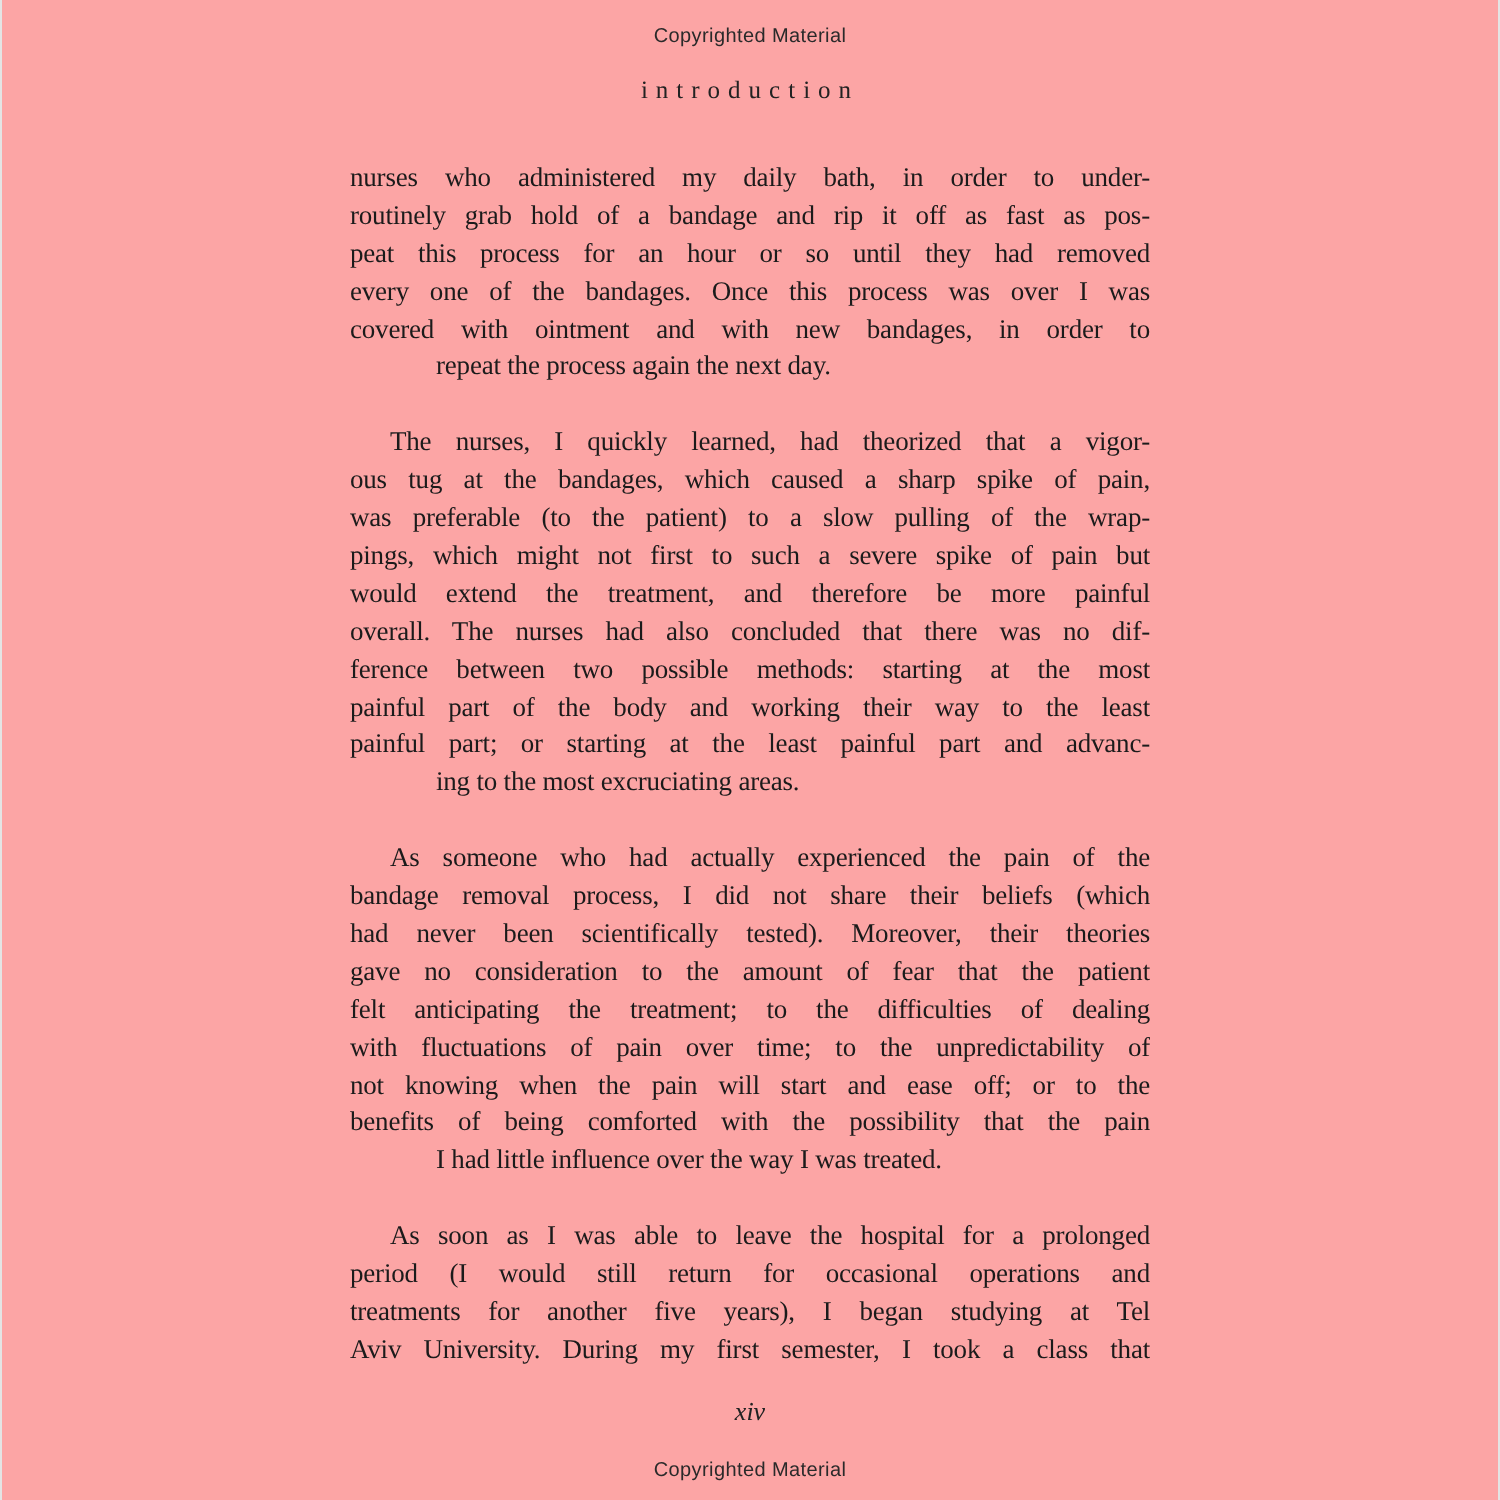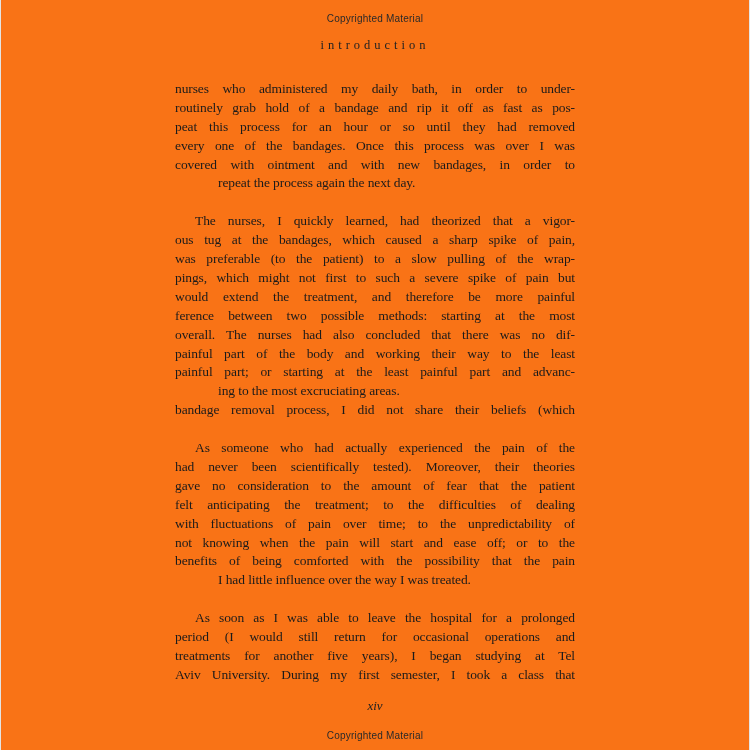--- a/index.html
+++ b/index.html
@@ -10,21 +10,21 @@
     height: 750px;
     font-family: "Liberation Serif", serif;
     color: #1c1c1c;
     overflow: hidden;
   }
   .page {
     position: relative;
     width: 750px;
     height: 750px;
     box-sizing: border-box;
-    background: #f97316;
+    background: #fca5a5;
     border-left: 1px solid #e4e4e4;
     border-right: 1px solid #e4e4e4;
   }
   .notice {
     text-align: center;
     font-family: "Liberation Sans", sans-serif;
     font-size: 10px;
     color: #2a2a2a;
     letter-spacing: 0.2px;
   }
@@ -88,27 +88,27 @@
       <div class="line">routinely grab hold of a bandage and rip it off as fast as pos-</div>
       <div class="line">peat this process for an hour or so until they had removed</div>
       <div class="line">every one of the bandages. Once this process was over I was</div>
       <div class="line">covered with ointment and with new bandages, in order to</div>
       <div class="line last">repeat the process again the next day.</div>
       <div class="line indent">The nurses, I quickly learned, had theorized that a vigor-</div>
       <div class="line">ous tug at the bandages, which caused a sharp spike of pain,</div>
       <div class="line">was preferable (to the patient) to a slow pulling of the wrap-</div>
       <div class="line">pings, which might not first to such a severe spike of pain but</div>
       <div class="line">would extend the treatment, and therefore be more painful</div>
+      <div class="line">overall. The nurses had also concluded that there was no dif-</div>
       <div class="line">ference between two possible methods: starting at the most</div>
-      <div class="line">overall. The nurses had also concluded that there was no dif-</div>
       <div class="line">painful part of the body and working their way to the least</div>
       <div class="line">painful part; or starting at the least painful part and advanc-</div>
       <div class="line last">ing to the most excruciating areas.</div>
+      <div class="line indent">As someone who had actually experienced the pain of the</div>
       <div class="line">bandage removal process, I did not share their beliefs (which</div>
-      <div class="line indent">As someone who had actually experienced the pain of the</div>
       <div class="line">had never been scientifically tested). Moreover, their theories</div>
       <div class="line">gave no consideration to the amount of fear that the patient</div>
       <div class="line">felt anticipating the treatment; to the difficulties of dealing</div>
       <div class="line">with fluctuations of pain over time; to the unpredictability of</div>
       <div class="line">not knowing when the pain will start and ease off; or to the</div>
       <div class="line">benefits of being comforted with the possibility that the pain</div>
       <div class="line last">I had little influence over the way I was treated.</div>
       <div class="line indent">As soon as I was able to leave the hospital for a prolonged</div>
       <div class="line">period (I would still return for occasional operations and</div>
       <div class="line">treatments for another five years), I began studying at Tel</div>

